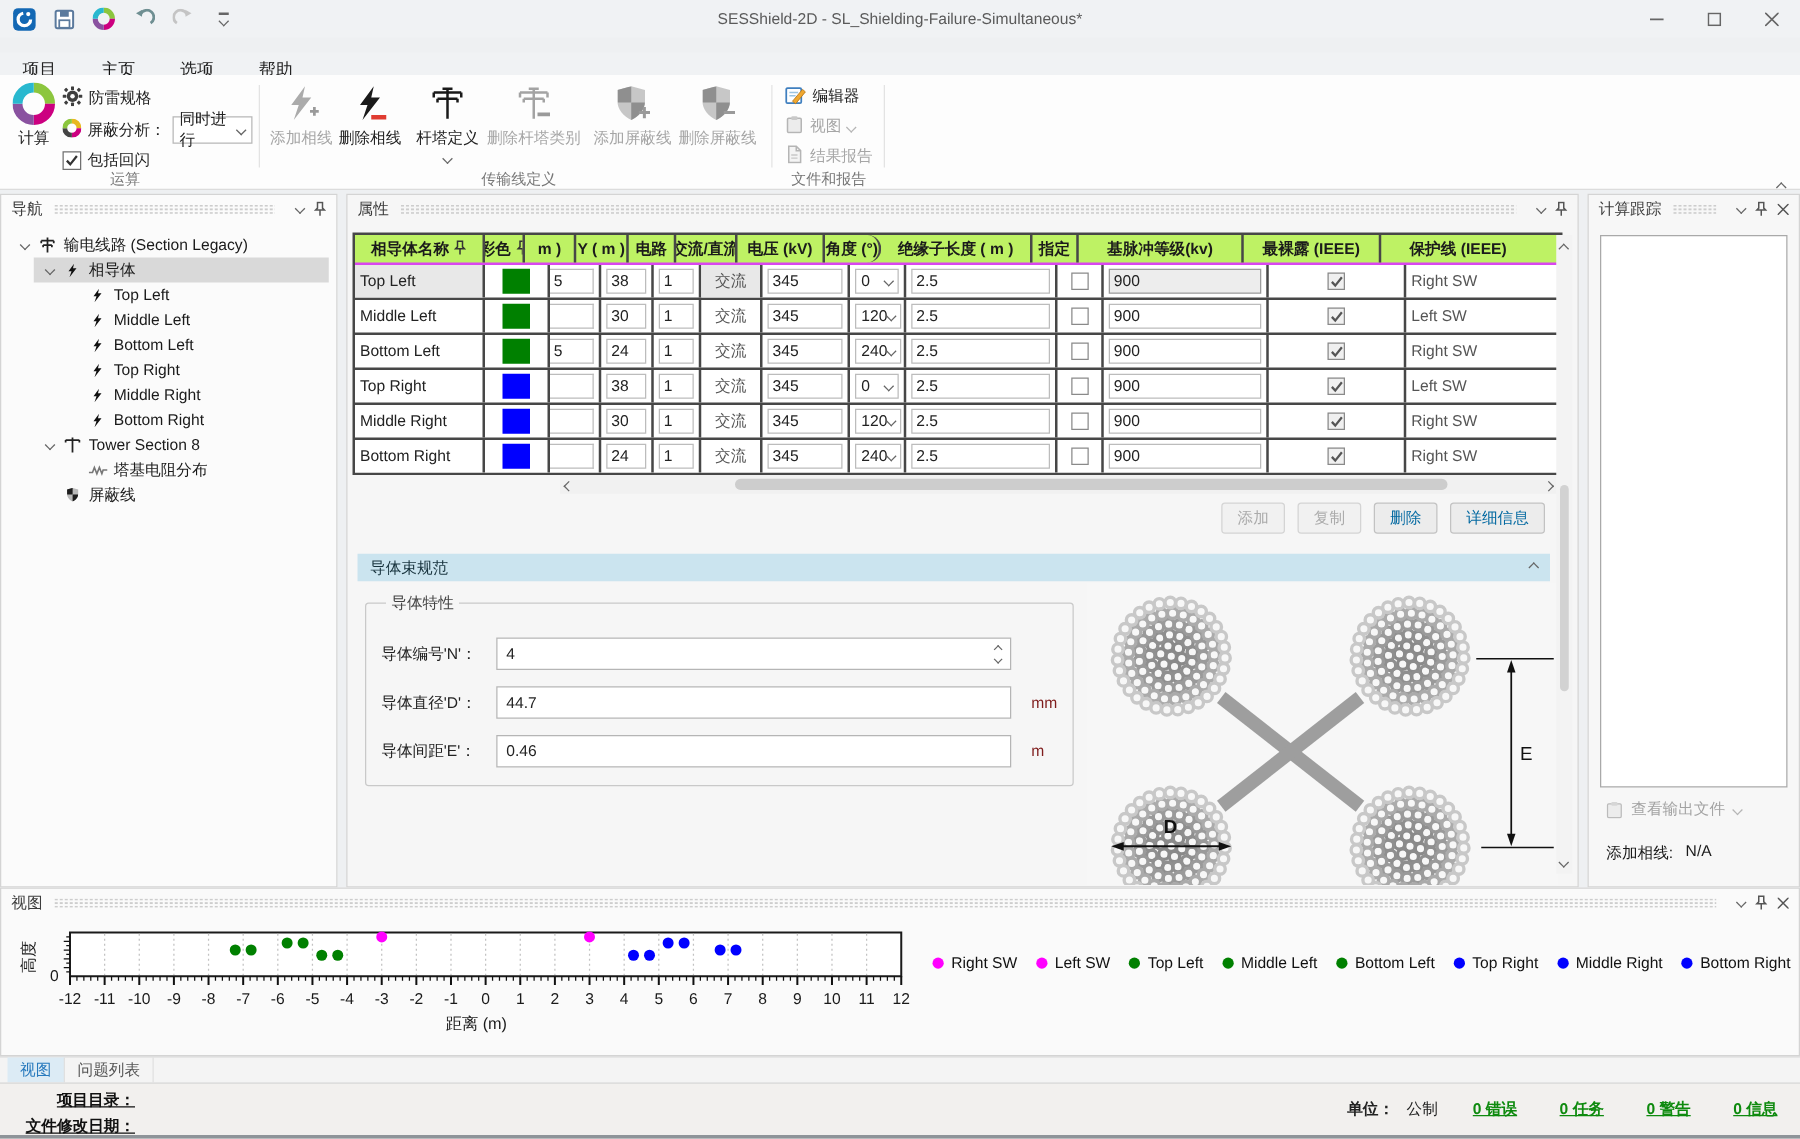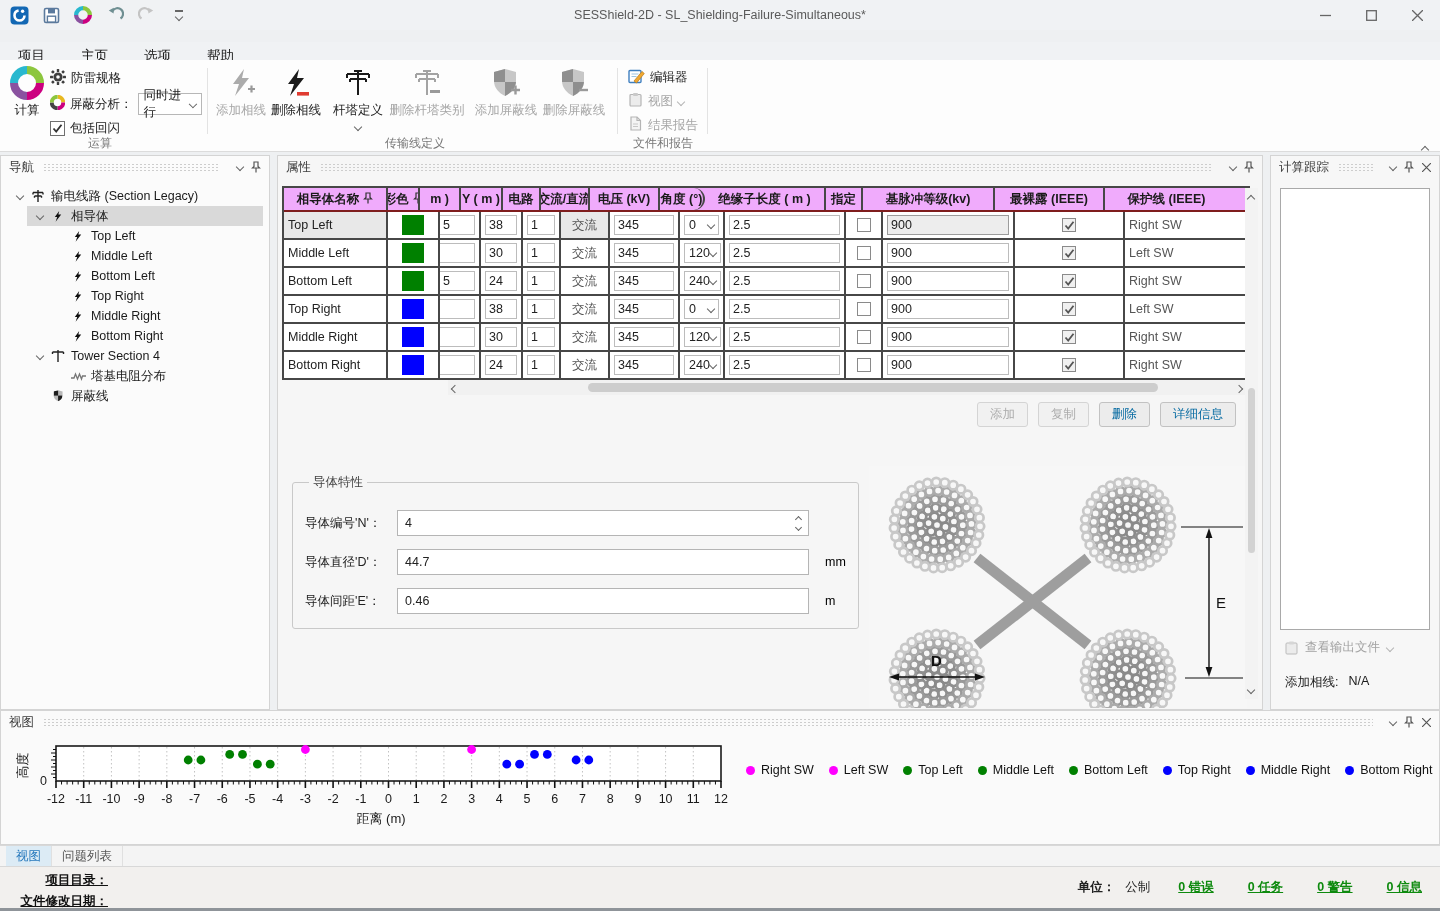--- a/index.html
+++ b/index.html
@@ -55,21 +55,21 @@
   .tree { position:absolute; top:30px; left:0; right:2px; }
   .trow { height:20px; display:flex; align-items:center; position:relative; font-size:12.5px; color:#1a1a1a; }
   .trow .sel { position:absolute; left:26px; right:4px; top:0; bottom:0; background:#d9d9d9; }
   .trow > * { position:relative; }
   .texp { width:18px; display:flex; justify-content:center; }
   .ticon { width:18px; display:flex; justify-content:center; align-items:center; }
 
   
   #propsPanel { left:277px; top:155px; width:986px; height:555px; background:#f6f6f6; }
   .ptable { position:absolute; left:4px; top:30px; border:2px solid #474747; background:#fff; }
-  .hrow { display:flex; background:#f0abfc; border-bottom:2px solid #7f1d1d; }
+  .hrow { display:flex; background:#bef264; border-bottom:2px solid #d946ef; }
   .hcell { height:22px; display:flex; align-items:center; justify-content:center; gap:4px; font-weight:bold; font-size:12.5px;
            color:#1b1b1b; border-right:2px solid #474747; overflow:hidden; white-space:nowrap; }
   .hcell:last-child, .dcell:last-child { border-right:none; }
   .drow { display:flex; border-bottom:2px solid #474747; background:#fff; }
   .drow:last-child { border-bottom:none; }
   .dcell { height:26px; display:flex; align-items:center; border-right:2px solid #474747; padding:0 4px; overflow:hidden; }
   .dcell.center { justify-content:center; }
   .namecell { font-size:12.5px; color:#222; }
   .cur .namecell, .cur .accell { background:#e8e8e8; }
   .swatch { width:22px; height:20px; }
@@ -88,21 +88,21 @@
           font-size:12.5px; color:#0369a1; }
   .tbtn.dis { color:#ababab; border-color:#d4d4d4; background:#f1f1f1; }
   .secthead { position:absolute; left:8px; right:22px; height:22px; background:#cbe4ef; display:flex; align-items:center;
               justify-content:space-between; padding:0 10px; color:#17323c; font-size:12.5px; }
   fieldset.cgroup { position:absolute; border:1px solid #c9c9c9; border-radius:3px; padding:6px 12px 14px; background:transparent; }
   fieldset.cgroup legend { font-size:12.5px; color:#444; padding:0 4px; margin-left:4px; }
   .frow { display:flex; align-items:center; margin-top:13px; }
   .flabel { width:92px; font-size:12.5px; color:#222; }
   .finput { width:412px; height:26px; border:1px solid #b5b5b5; background:#fff; display:flex; align-items:center;
             justify-content:space-between; padding:0 7px; font-size:12.5px; }
-  .funit { margin-left:16px; color:#000000; }
+  .funit { margin-left:16px; color:#7f1d1d; }
   .spin { display:flex; flex-direction:column; gap:3px; align-items:center; }
   .vscroll { position:absolute; right:4px; top:32px; bottom:10px; width:13px; background:#f3f3f3; }
   .vthumb { position:absolute; left:3px; width:7px; border-radius:4px; background:#d2d2d2; }
 
   
   #tracePanel { left:1270px; top:155px; width:170px; height:555px; }
   .tracebox { position:absolute; left:9px; right:9px; top:32px; height:442px; background:#fff; border:1px solid #a9a9a9; }
   .viewout { position:absolute; left:14px; top:483px; display:flex; align-items:center; gap:7px; color:#a3a3a3; font-size:12.5px; }
   .repdate { position:absolute; left:14px; top:518px; font-size:12.5px; color:#1a1a1a; display:flex; gap:10px; }
 
@@ -474,21 +474,21 @@
         <span class="texp">
           <span class="chev down"></span>
         </span>
         <span class="ticon">
           <svg width="14" height="14" viewBox="0 0 14 14">
             <g stroke="#222" stroke-width="1.4" fill="none">
               <path d="M7 1 V13 M1.5 3 H12.5 M1.5 3 v2 M12.5 3 v2"></path>
             </g>
           </svg>
         </span>
-        <span style="margin-left: 4px;">Tower Section 4</span>
+        <span style="margin-left: 4px;">Tower Section 8</span>
       </div>
       <div class="trow">
         <span style="width: 50px;"></span>
         <span class="texp"></span>
         <span class="ticon">
           <svg width="15" height="10" viewBox="0 0 15 10">
             <polyline points="0,7 3,7 4.5,3 6.5,8 8.5,3 10.5,8 11.5,5 15,5" fill="none" stroke="#777" stroke-width="1.3"></polyline>
           </svg>
         </span>
         <span style="margin-left: 4px;">塔基电阻分布</span>
@@ -861,20 +861,24 @@
     <span style="position:absolute; right:4px;"><span class="chev right"></span></span>
   </div>
 
   <div class="tbtns" id="tableBtns" style="top:246px; right:26px;">
       <div class="tbtn dis">添加</div>
       <div class="tbtn dis">复制</div>
       <div class="tbtn">删除</div>
       <div class="tbtn">详细信息</div>
     </div>
 
+  <div class="secthead" style="top:287px;">
+    <span>导体束规范</span>
+    <span class="chev up"></span>
+  </div>
 
   <fieldset class="cgroup" style="left:14px; top:318px; width:548px;">
     <legend>导体特性</legend>
     <div id="bundleFields">
         <div class="frow">
           <span class="flabel">导体编号'N'：</span>
           <div class="finput">
             <span>4</span>
             <span class="spin">
               <span class="chev up" style="width:5px;height:5px;"></span>

